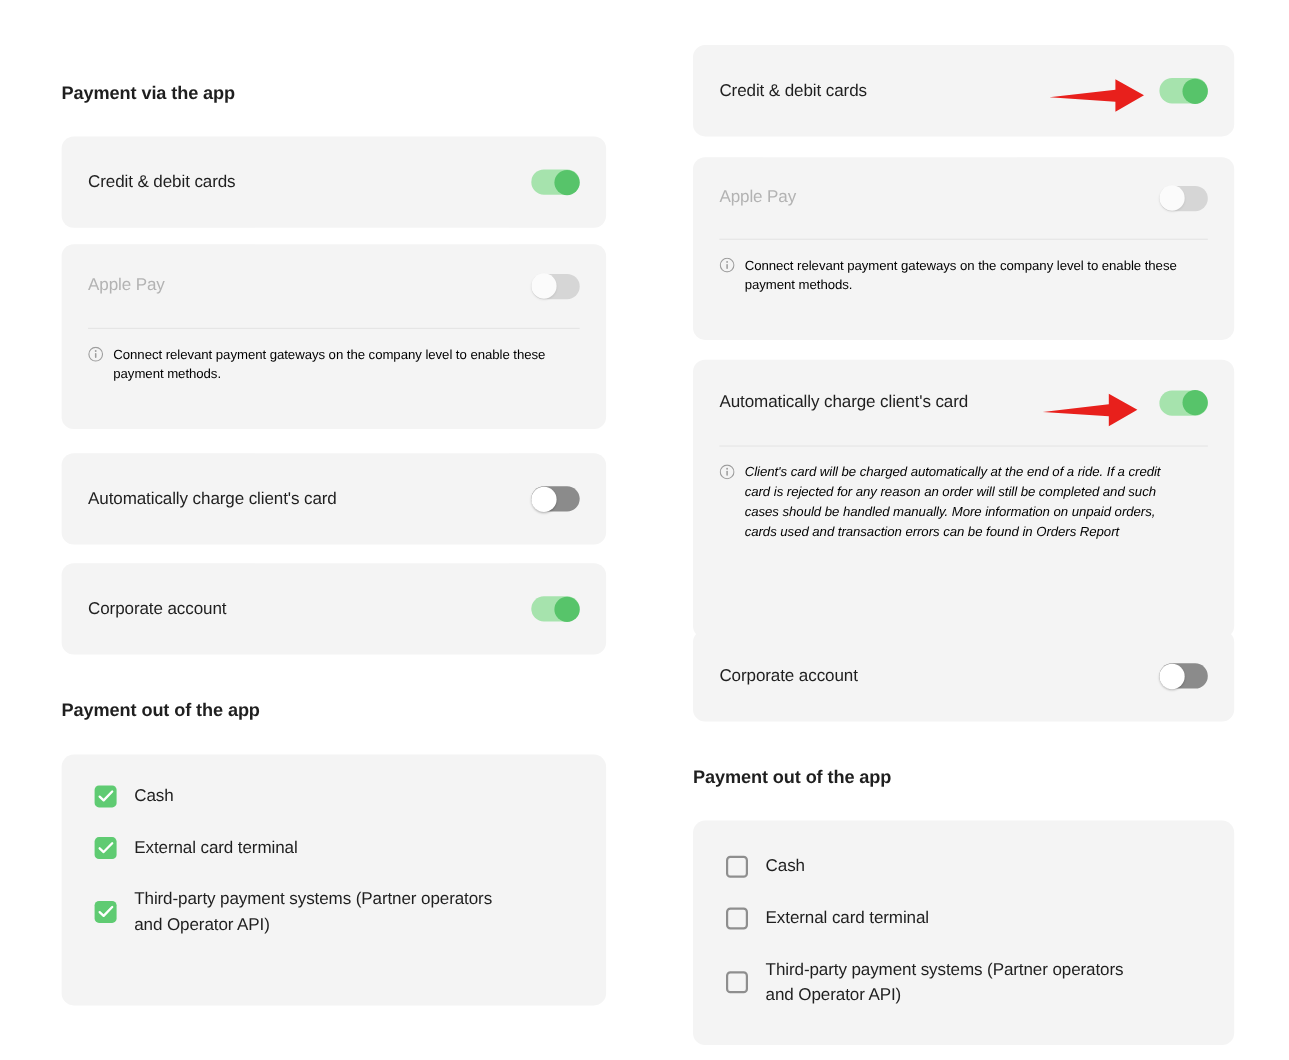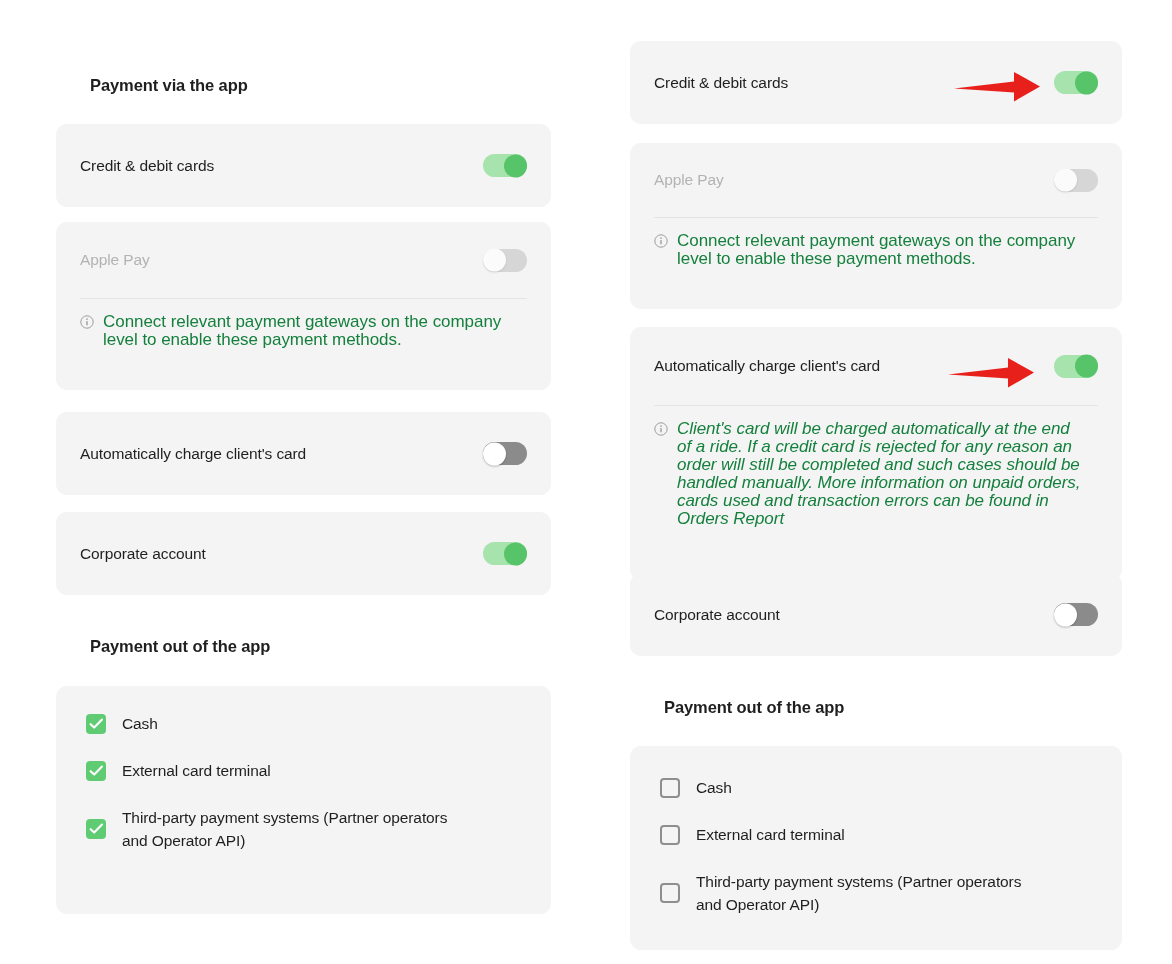--- a/index.html
+++ b/index.html
@@ -26,21 +26,20 @@
   }
   .panel-left  { left: 56px;  width: 495px; }
   .panel-right { left: 630px; width: 492px; }
 
   
   .section-heading {
     font-size: 16.5px;
     font-weight: bold;
     color: #1f1f1f;
     letter-spacing: -0.1px;
-    margin-left: 34px;
   }
 
   
   .card {
     background: #f4f4f4;
     border-radius: 11px;
     width: 100%;
   }
 
   
@@ -107,23 +106,23 @@
     padding: 14px 24px 18px 24px;
   }
   .note-icon {
     flex: 0 0 auto;
     width: 14px;
     height: 14px;
     margin-top: 2px;
   }
   .note-icon svg { display: block; }
   .note-text {
-    font-size: 17px;
+    font-size: 12px;
     line-height: 18px;
-    color: #15803d;
+    color: #000000;
     letter-spacing: -0.05px;
   }
 
   
   .check-list { padding: 26px 24px 26px 30px; }
   .check-item {
     display: flex;
     align-items: center;
     gap: 16px;
     margin-bottom: 24px;

